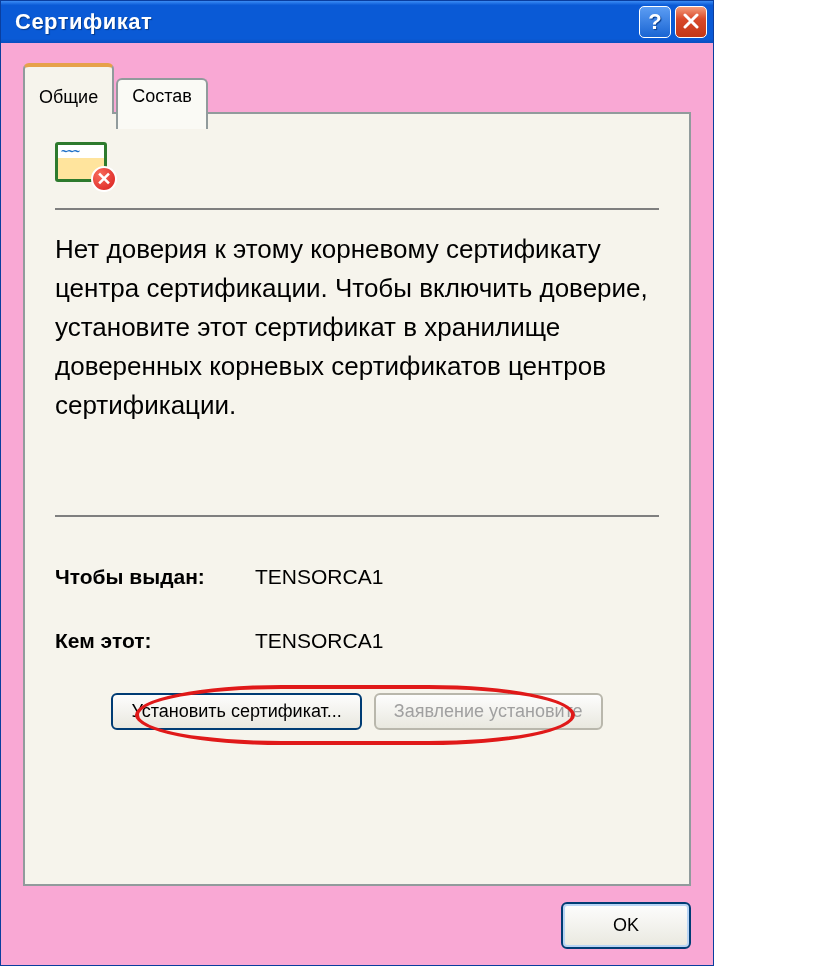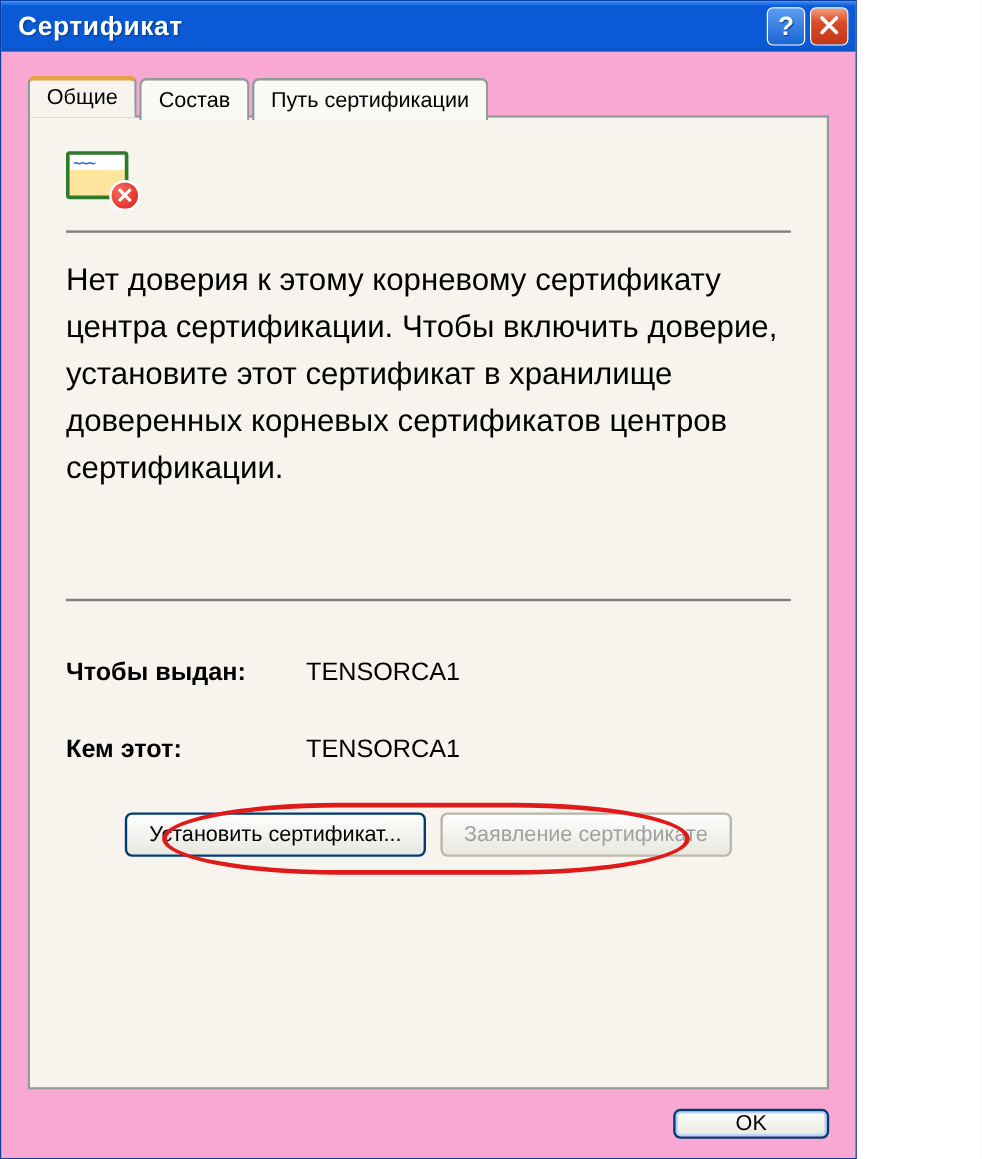--- a/index.html
+++ b/index.html
@@ -68,26 +68,26 @@
   .tab {
     background: #FAFAF5;
     border: 2px solid #919B9C;
     border-bottom: none;
     border-radius: 6px 6px 0 0;
     padding: 6px 14px 6px 14px;
     margin-right: 2px;
     font-size: 18px;
     cursor: pointer;
     position: relative;
-    top: 2px;
+    top: 15px;
   }
   .tab.active {
     background: #F6F4EC;
     border-top: 4px solid #E6A14A;
-    padding-top: 4px;
+    padding-top: 20px;
     top: 0;
     z-index: 3;
   }
   .tab-panel {
     border: 2px solid #919B9C;
     background: #F6F4EC;
     flex: 1;
     margin-top: -2px;
     padding: 28px 30px 24px 30px;
     display: flex;
@@ -203,21 +203,21 @@
     pointer-events: none;
   }
   .bottom-row {
     display: flex;
     justify-content: flex-end;
     padding-top: 16px;
   }
   .ok-btn {
     font-family: Tahoma, Arial, sans-serif;
     font-size: 18px;
-    padding: 0 0;
+    padding: 11px 0;
     width: 130px;
     border: 2px solid #003C74;
     border-radius: 6px;
     background: linear-gradient(to bottom, #FDFDFD, #E9E8DF);
     cursor: pointer;
     box-shadow: 0 0 0 2px #B8D4F4 inset;
   }
 </style>
 </head>
 <body>
@@ -234,21 +234,20 @@
             <path d="M2 2 L14 14 M14 2 L2 14" stroke="#fff" stroke-width="3" stroke-linecap="round"></path>
           </svg>
       </span>
     </div>
   </div>
 
   <div class="client">
     <div class="tabs">
       <div class="tab active">Общие</div>
       <div class="tab">Состав</div>
-      <div class="tab">Путь сертификации</div>
     </div>
 
     <div class="tab-panel">
       <div class="cert-header">
         <div class="cert-icon">
           <div class="doc"></div>
           <div class="squiggle">~~~</div>
           <div class="redx">✕</div>
         </div>
       </div>
@@ -266,21 +265,21 @@
         </div>
         <div class="field-row">
           <div class="label">Кем этот:</div>
           <div class="value">TENSORCA1</div>
         </div>
       </div>
 
       <div class="btn-row">
         <div class="highlight-oval"></div>
         <button class="push-btn">Установить сертификат...</button>
-        <button class="push-btn disabled">Заявление сертификате</button>
+        <button class="push-btn disabled">Заявление установите</button>
       </div>
     </div>
 
     <div class="bottom-row">
       <button class="ok-btn">OK</button>
     </div>
   </div>
 </div>
 
 </body></html>

